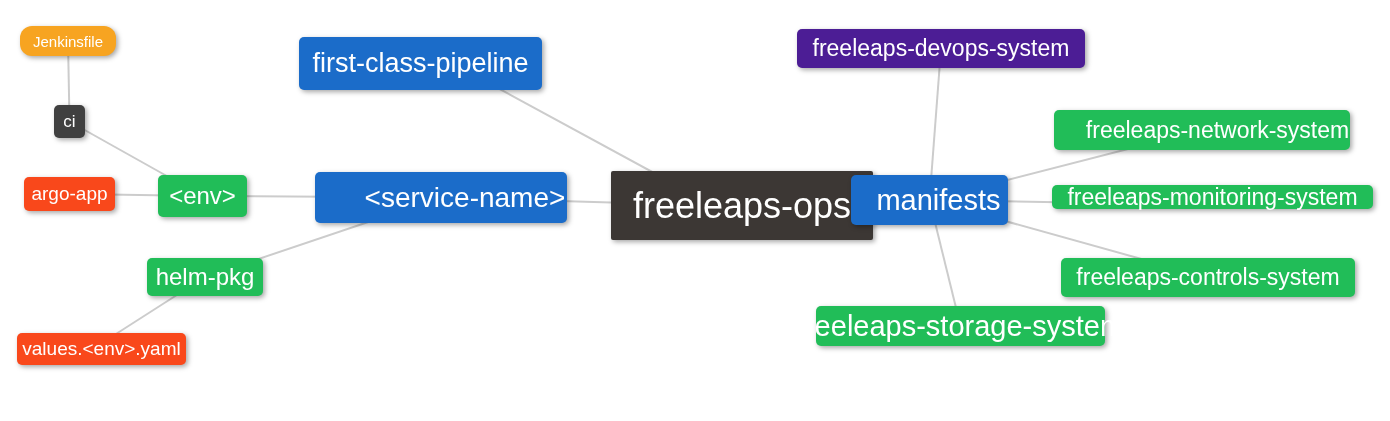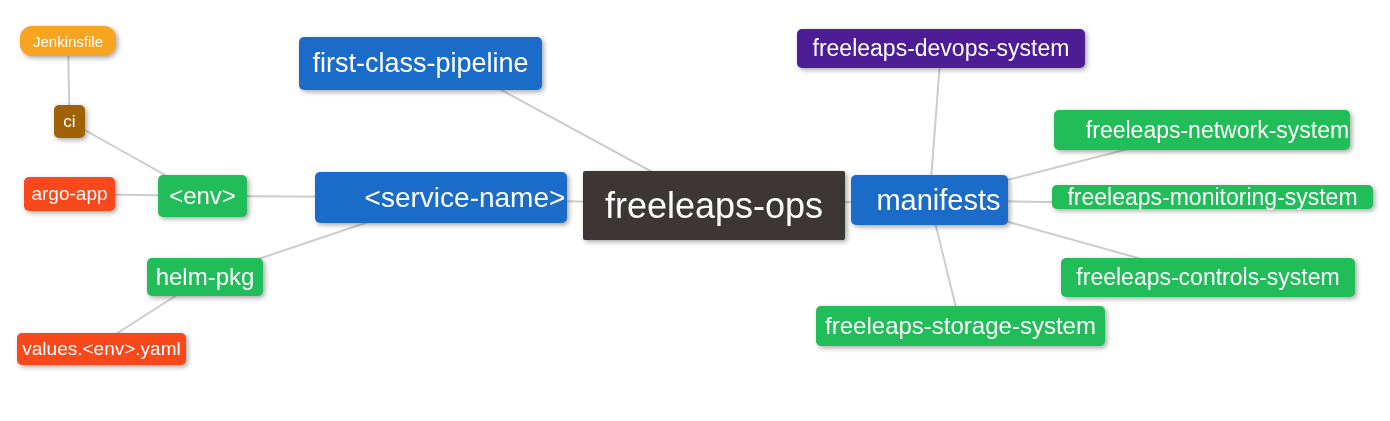--- a/index.html
+++ b/index.html
@@ -28,21 +28,21 @@
     align-items: center;
     justify-content: center;
     color: #ffffff;
     border-radius: 5px;
     box-shadow: 2px 2px 5px rgba(0,0,0,0.35);
     white-space: nowrap;
     box-sizing: border-box;
     cursor: pointer;
     user-select: none;
   }
-  .lv-root { border-radius: 2px; }
+  .lv-root { border-radius: 2px; margin-left: 28px; }
 </style>
 </head>
 <body>
 
 <div id="canvas">
   <svg id="edges" width="1390" height="421">
       <line x1="714" y1="205.5" x2="452.5" y2="63.5" stroke="#cccccc" stroke-width="2"></line>
       <line x1="714" y1="205.5" x2="441" y2="197.5" stroke="#cccccc" stroke-width="2"></line>
       <line x1="714" y1="205.5" x2="929.5" y2="200" stroke="#cccccc" stroke-width="2"></line>
       <line x1="441" y1="197.5" x2="202.5" y2="196" stroke="#cccccc" stroke-width="2"></line>
@@ -63,30 +63,30 @@
   <div class="node" style="left: 299px; top: 37px; width: 243px; height: 53px; font-size: 27px; background: rgb(27, 108, 201);">first-class-pipeline</div>
 
   <div class="node" style="left: 315px; top: 172px; width: 252px; height: 51px; font-size: 28px; background: rgb(27, 108, 201); padding-left: 48px;">&lt;service-name&gt;</div>
 
   <div class="node" style="left: 851px; top: 175px; width: 157px; height: 50px; font-size: 29px; background: rgb(27, 108, 201); padding-left: 18px;">manifests</div>
 
   <div class="node" style="left: 158px; top: 175px; width: 89px; height: 42px; font-size: 24px; background: rgb(33, 189, 88);">&lt;env&gt;</div>
 
   <div class="node" style="left: 147px; top: 258px; width: 116px; height: 38px; font-size: 24px; background: rgb(33, 189, 88);">helm-pkg</div>
 
-  <div class="node" style="left: 54px; top: 105px; width: 31px; height: 33px; font-size: 17px; background: #a16207; text-align: right;">ci</div>
+  <div class="node" style="left: 54px; top: 105px; width: 31px; height: 33px; font-size: 17px; background: #404040; text-align: right;">ci</div>
 
   <div class="node" style="left: 24px; top: 177px; width: 91px; height: 34px; font-size: 19px; background: rgb(249, 72, 27);">argo-app</div>
 
   <div class="node" style="left: 17px; top: 333px; width: 169px; height: 32px; font-size: 19px; background: rgb(249, 72, 27);">values.&lt;env&gt;.yaml</div>
 
   <div class="node" style="left: 20px; top: 26px; width: 96px; height: 30px; font-size: 15px; background: rgb(247, 164, 33); border-radius: 12px;">Jenkinsfile</div>
 
   <div class="node" style="left: 797px; top: 29px; width: 288px; height: 39px; font-size: 23px; background: #4c1d95;">freeleaps-devops-system</div>
 
   <div class="node" style="left: 1054px; top: 110px; width: 296px; height: 40px; font-size: 23px; background: rgb(33, 189, 88); padding-left: 31px;">freeleaps-network-system</div>
 
   <div class="node" style="left: 1052px; top: 185px; width: 321px; height: 24px; font-size: 23px; background: rgb(33, 189, 88);">freeleaps-monitoring-system</div>
 
   <div class="node" style="left: 1061px; top: 258px; width: 294px; height: 39px; font-size: 23px; background: rgb(33, 189, 88);">freeleaps-controls-system</div>
 
-  <div class="node" style="left: 816px; top: 306px; width: 289px; height: 40px; font-size: 24px; background: rgb(33, 189, 88);">freeleaps-storage-system</div>
+  <div class="node" style="left: 816px; top: 306px; width: 289px; height: 40px; font-size: 29px; background: rgb(33, 189, 88);">freeleaps-storage-system</div>
 </div>
 
 </body></html>

